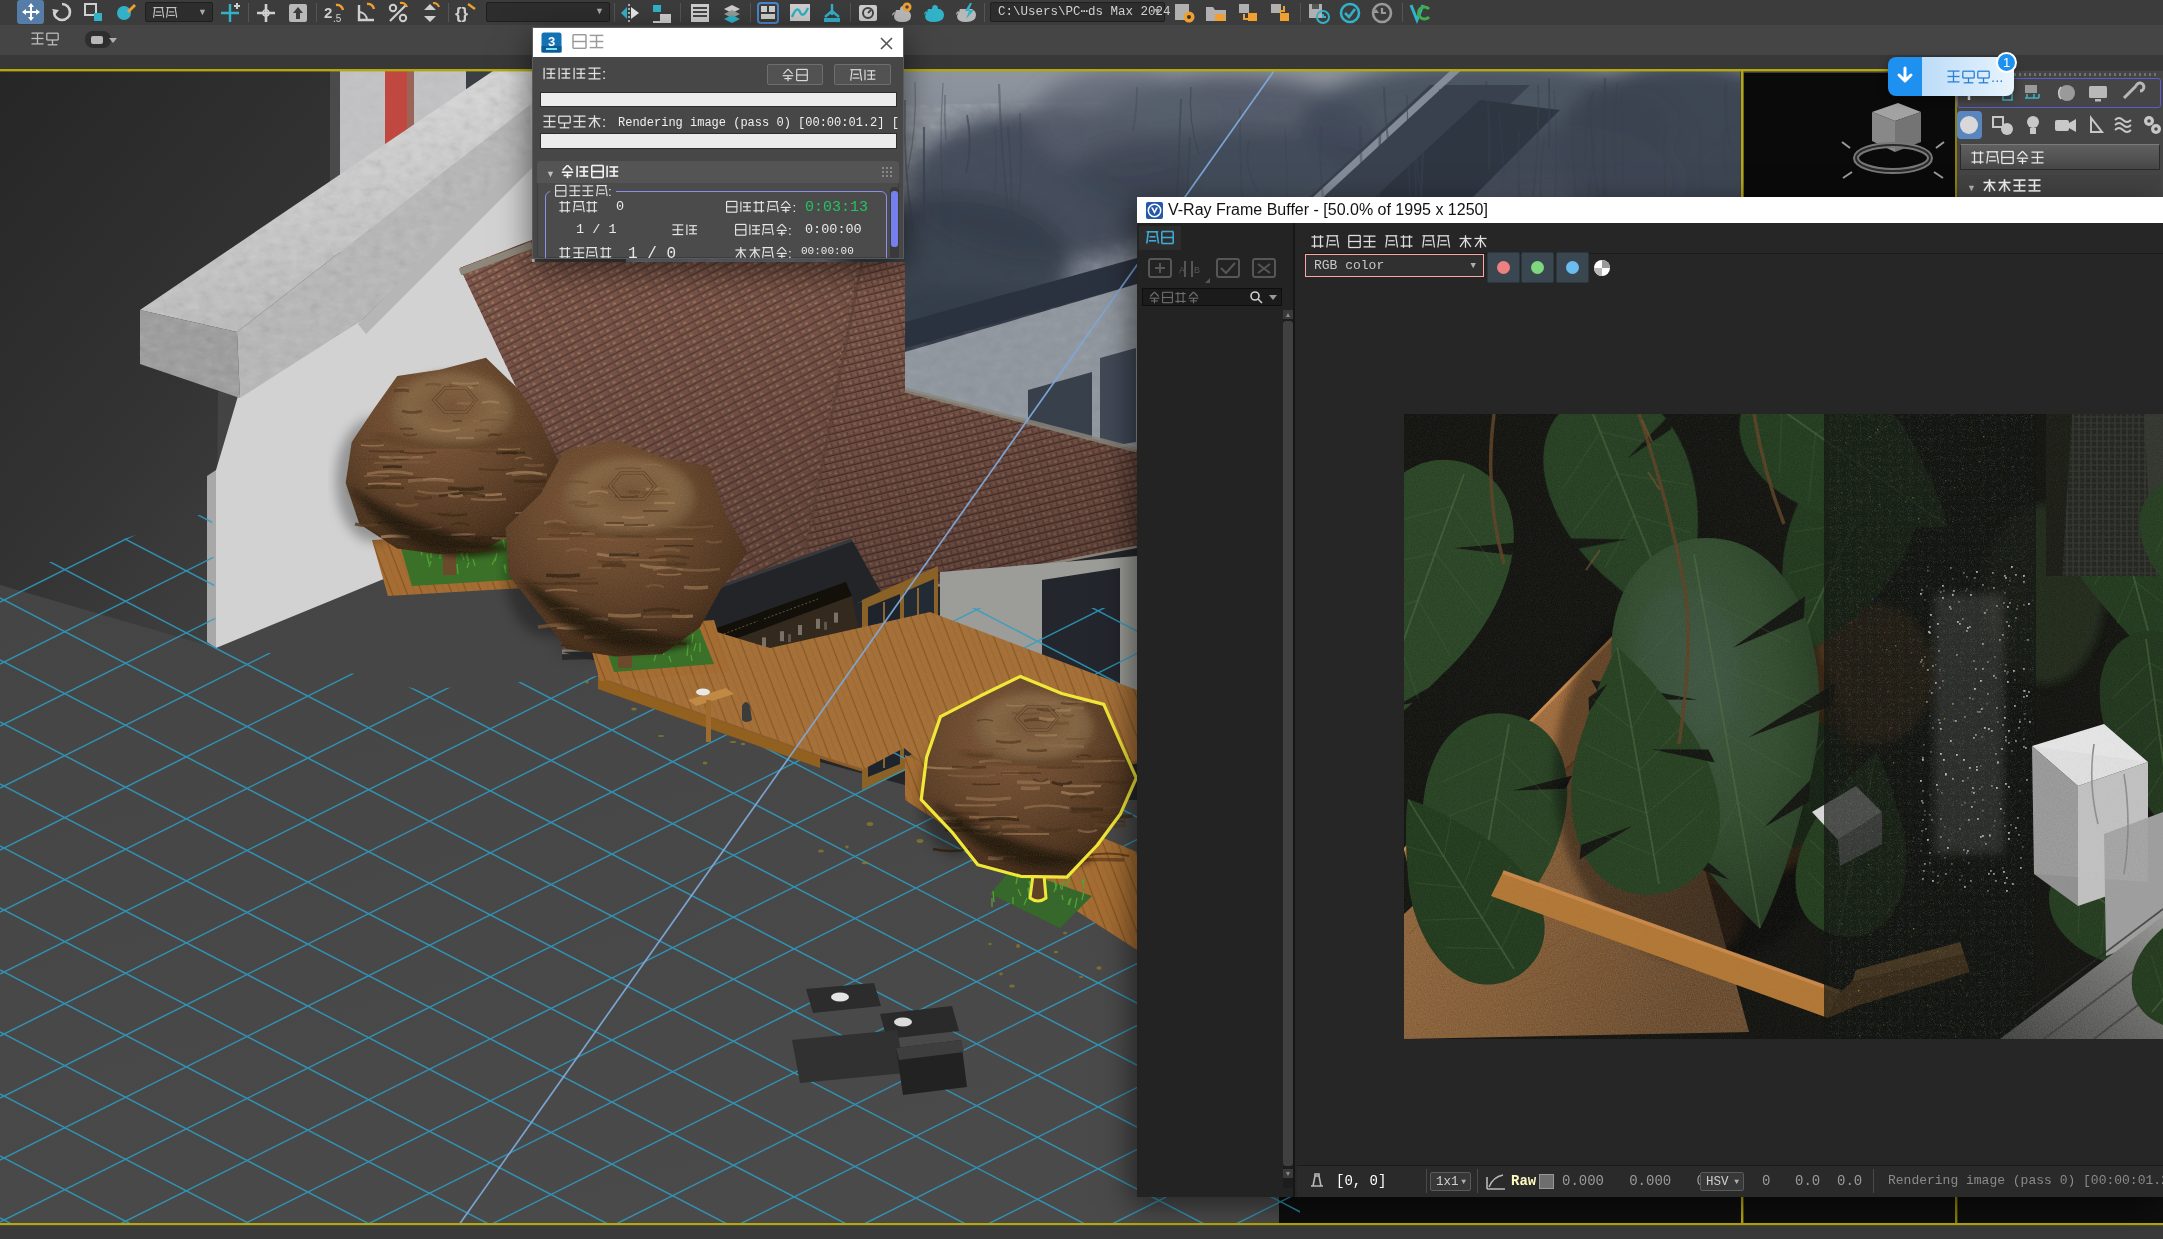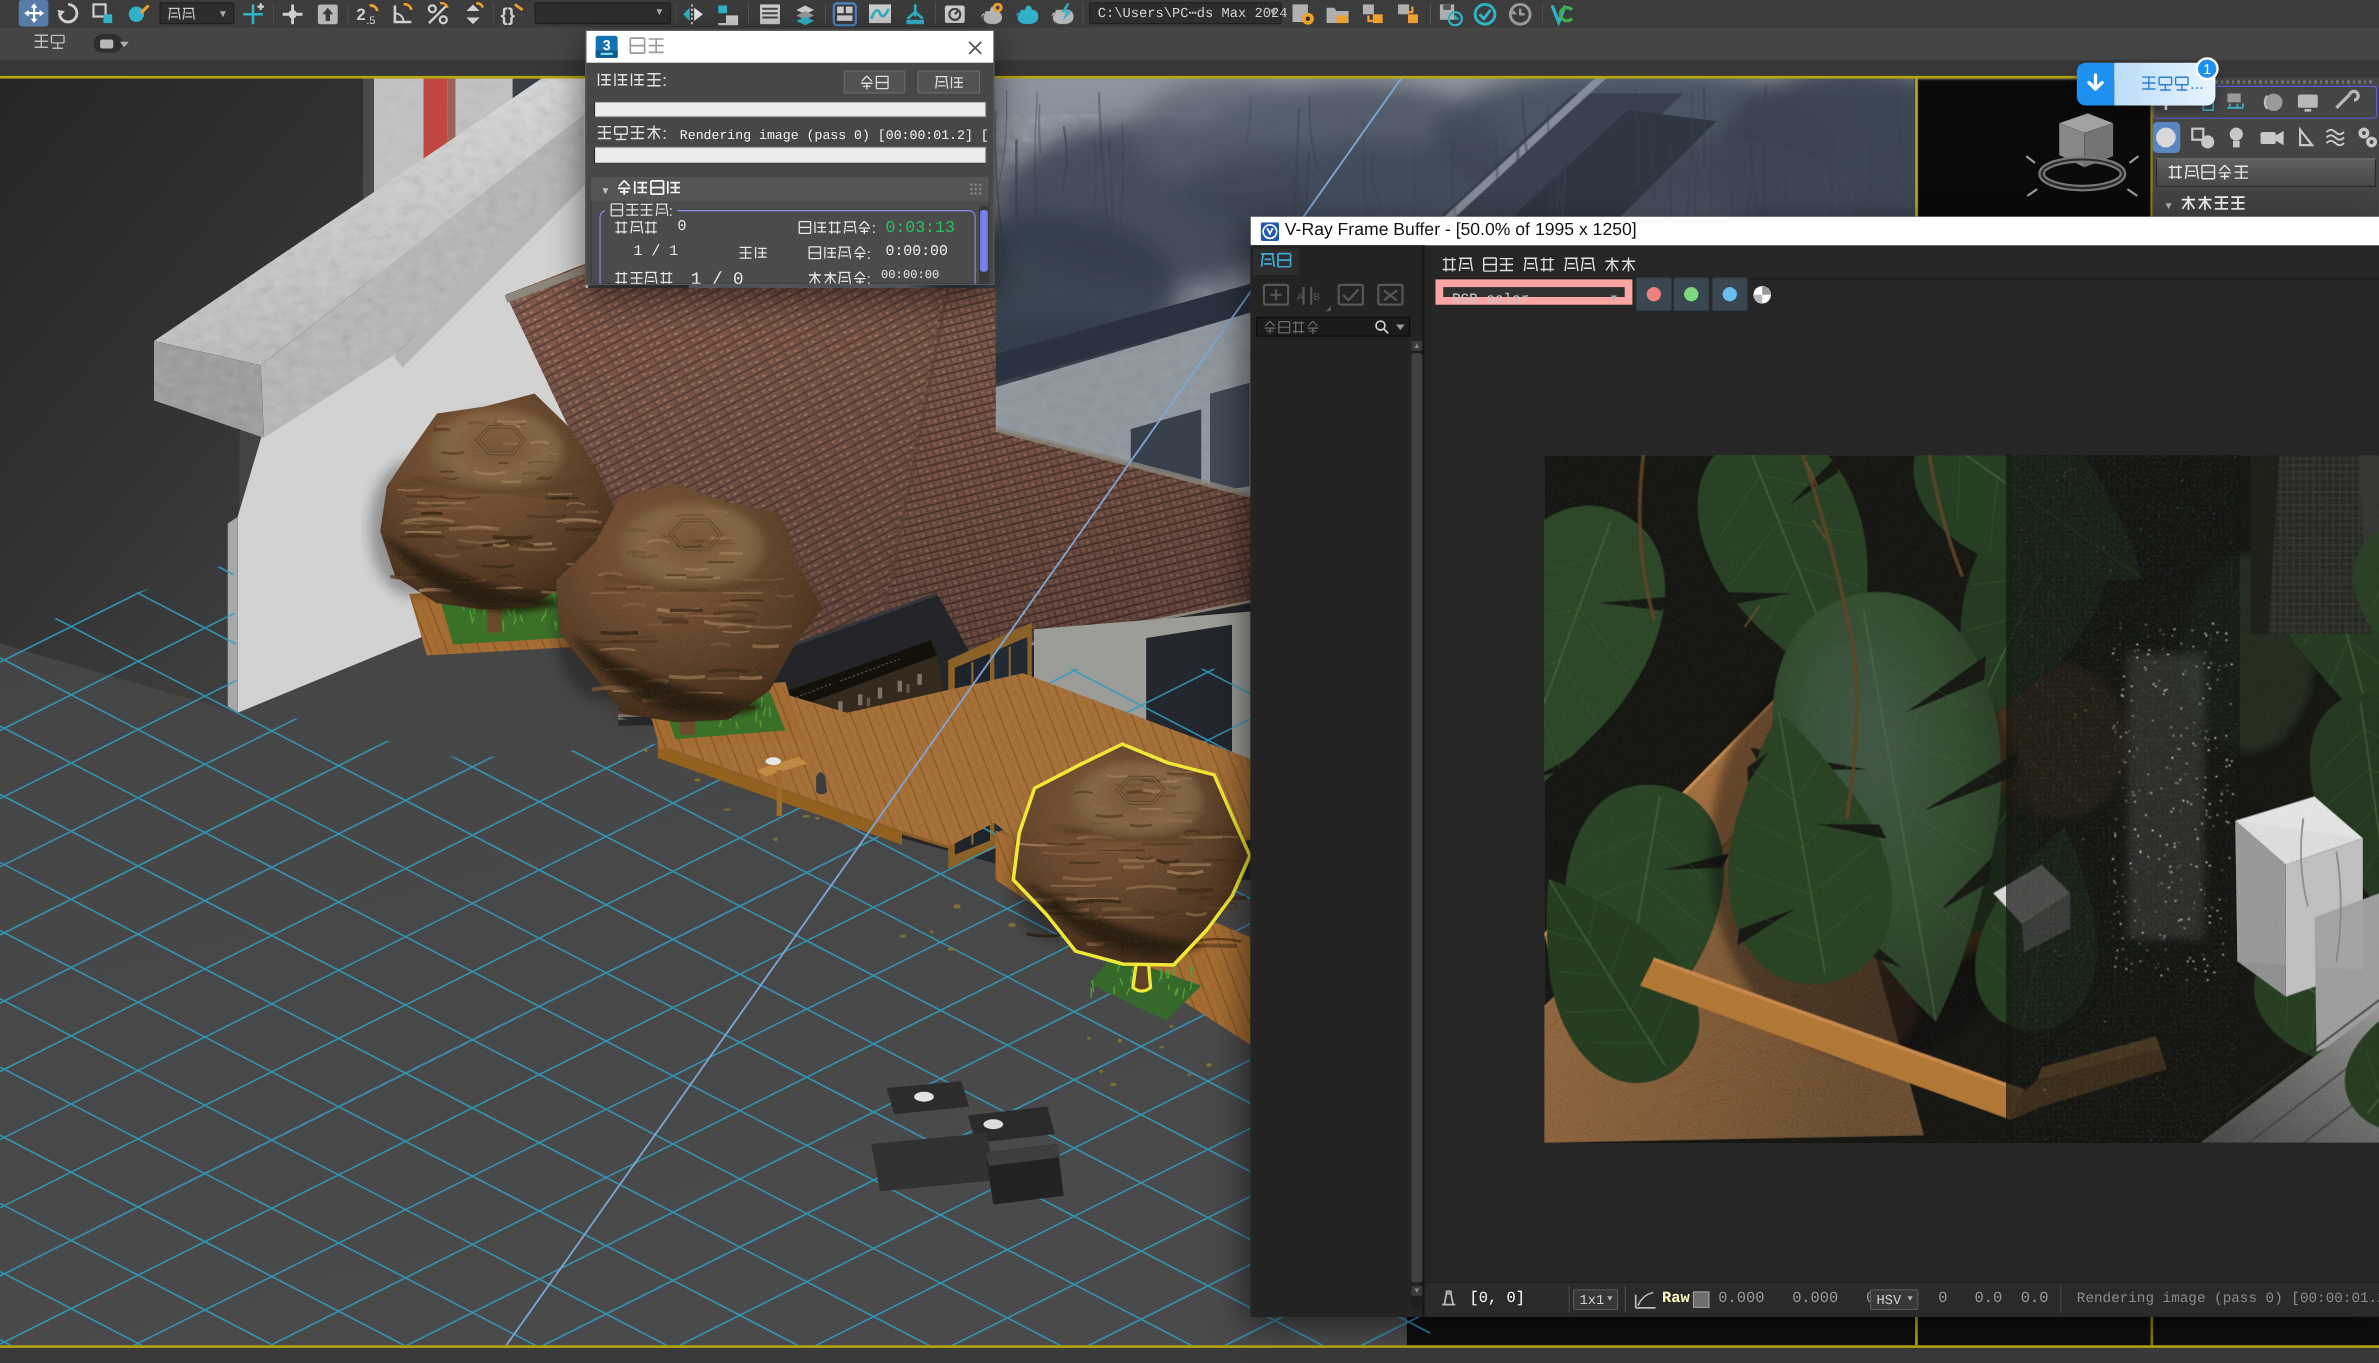--- a/index.html
+++ b/index.html
@@ -1656,21 +1656,21 @@
         </g>
       </svg><svg width="15" height="15" style="vertical-align:-2.0px" viewBox="0 0 15 15">
         <g stroke="#e0e0e0" stroke-width="1.28" stroke-linecap="butt">
           <line x1="7.5" y1="1.2" x2="7.5" y2="13.8"></line>
           <line x1="1.5" y1="4.5" x2="13.5" y2="4.5"></line>
           <line x1="7.5" y1="5.1" x2="2.1" y2="12.8"></line>
           <line x1="7.5" y1="5.1" x2="12.9" y2="12.8"></line>
         </g>
       </svg></div>
     <div class="abs" style="left:167px;top:56px;width:859px;height:1px;background:#1a1a1a"></div>
-    <div class="abs mono" style="left:168px;top:57px;width:179px;height:23px;background:#303030;border:7px solid #fca5a5;line-height:22px;padding-left:8px;font-size:13px;color:#c8c8c8">RGB color<span style="position:absolute;right:7px;top:0;color:#b0b0b0;font-size:9px">▼</span></div>
+    <div class="abs mono" style="left:168px;top:57px;width:179px;height:23px;background:#303030;border:1px solid #fca5a5;line-height:22px;padding-left:8px;font-size:13px;color:#c8c8c8">RGB color<span style="position:absolute;right:7px;top:0;color:#b0b0b0;font-size:9px">▼</span></div>
     <div class="abs" style="left:350px;top:55px;width:33px;height:31px;background:#3a4750;border:1px solid #2c3840;border-radius:2px"></div>
     <div class="abs" style="left:360px;top:64px;width:13px;height:13px;border-radius:50%;background:#ef8080"></div>
     <div class="abs" style="left:384px;top:55px;width:33px;height:31px;background:#3a4750;border:1px solid #2c3840;border-radius:2px"></div>
     <div class="abs" style="left:394px;top:64px;width:13px;height:13px;border-radius:50%;background:#7ed87e"></div>
     <div class="abs" style="left:419px;top:55px;width:33px;height:31px;background:#3a4750;border:1px solid #2c3840;border-radius:2px"></div>
     <div class="abs" style="left:429px;top:64px;width:13px;height:13px;border-radius:50%;background:#6cbcf0"></div>
     <svg class="abs" style="left:456px;top:62px" width="18" height="18" viewBox="0 0 18 18">
       <circle cx="9" cy="9" r="8" fill="#fff"></circle>
       <path d="M9,1 A8,8 0 0 1 17,9 L9,9 Z" fill="#9a9a9a"></path>
       <path d="M9,17 A8,8 0 0 1 1,9 L9,9 Z" fill="#b8b8b8"></path>

